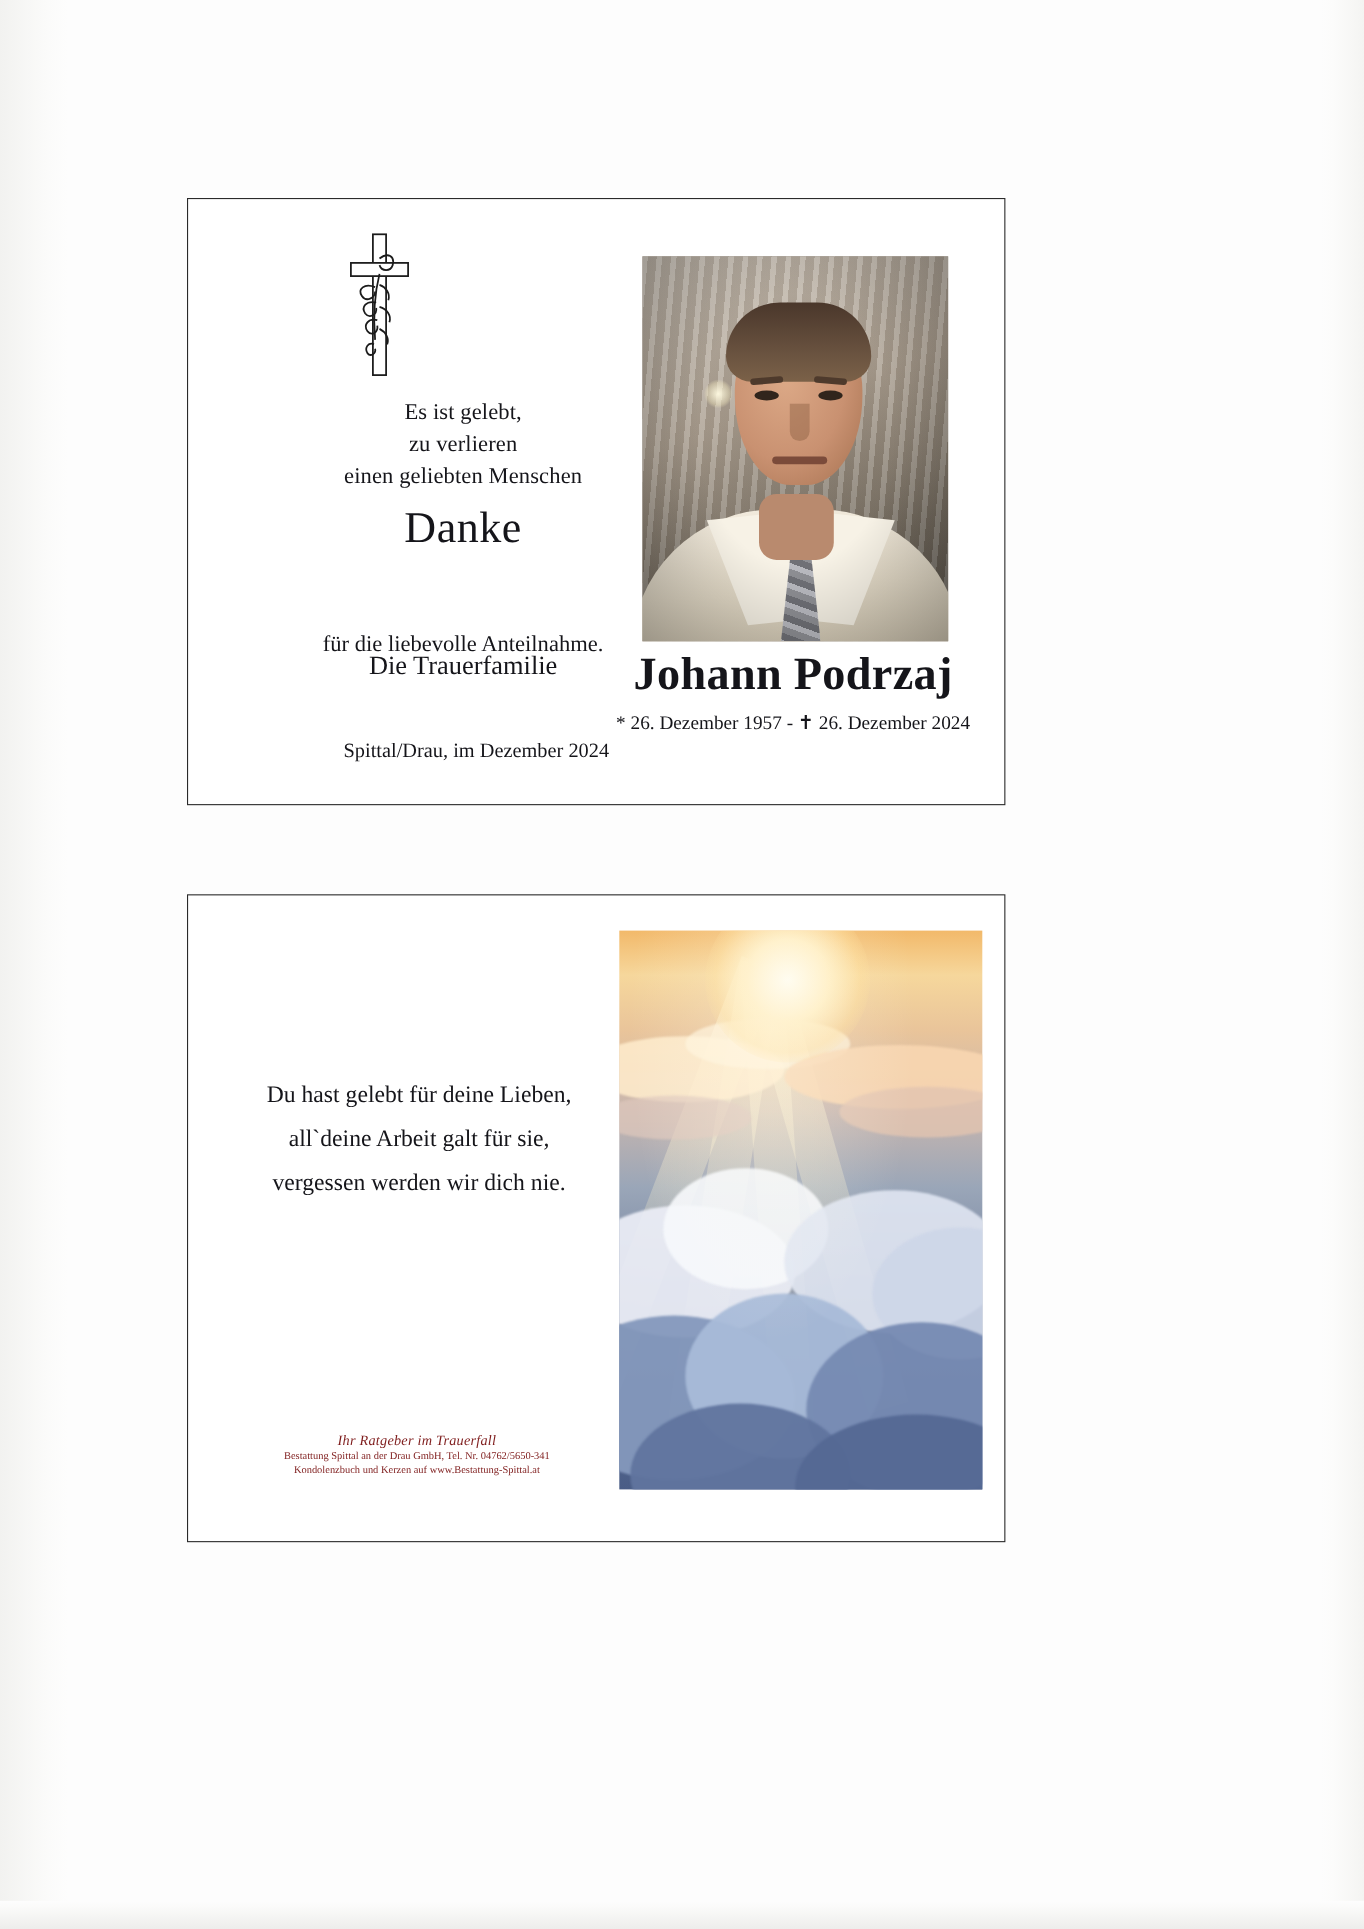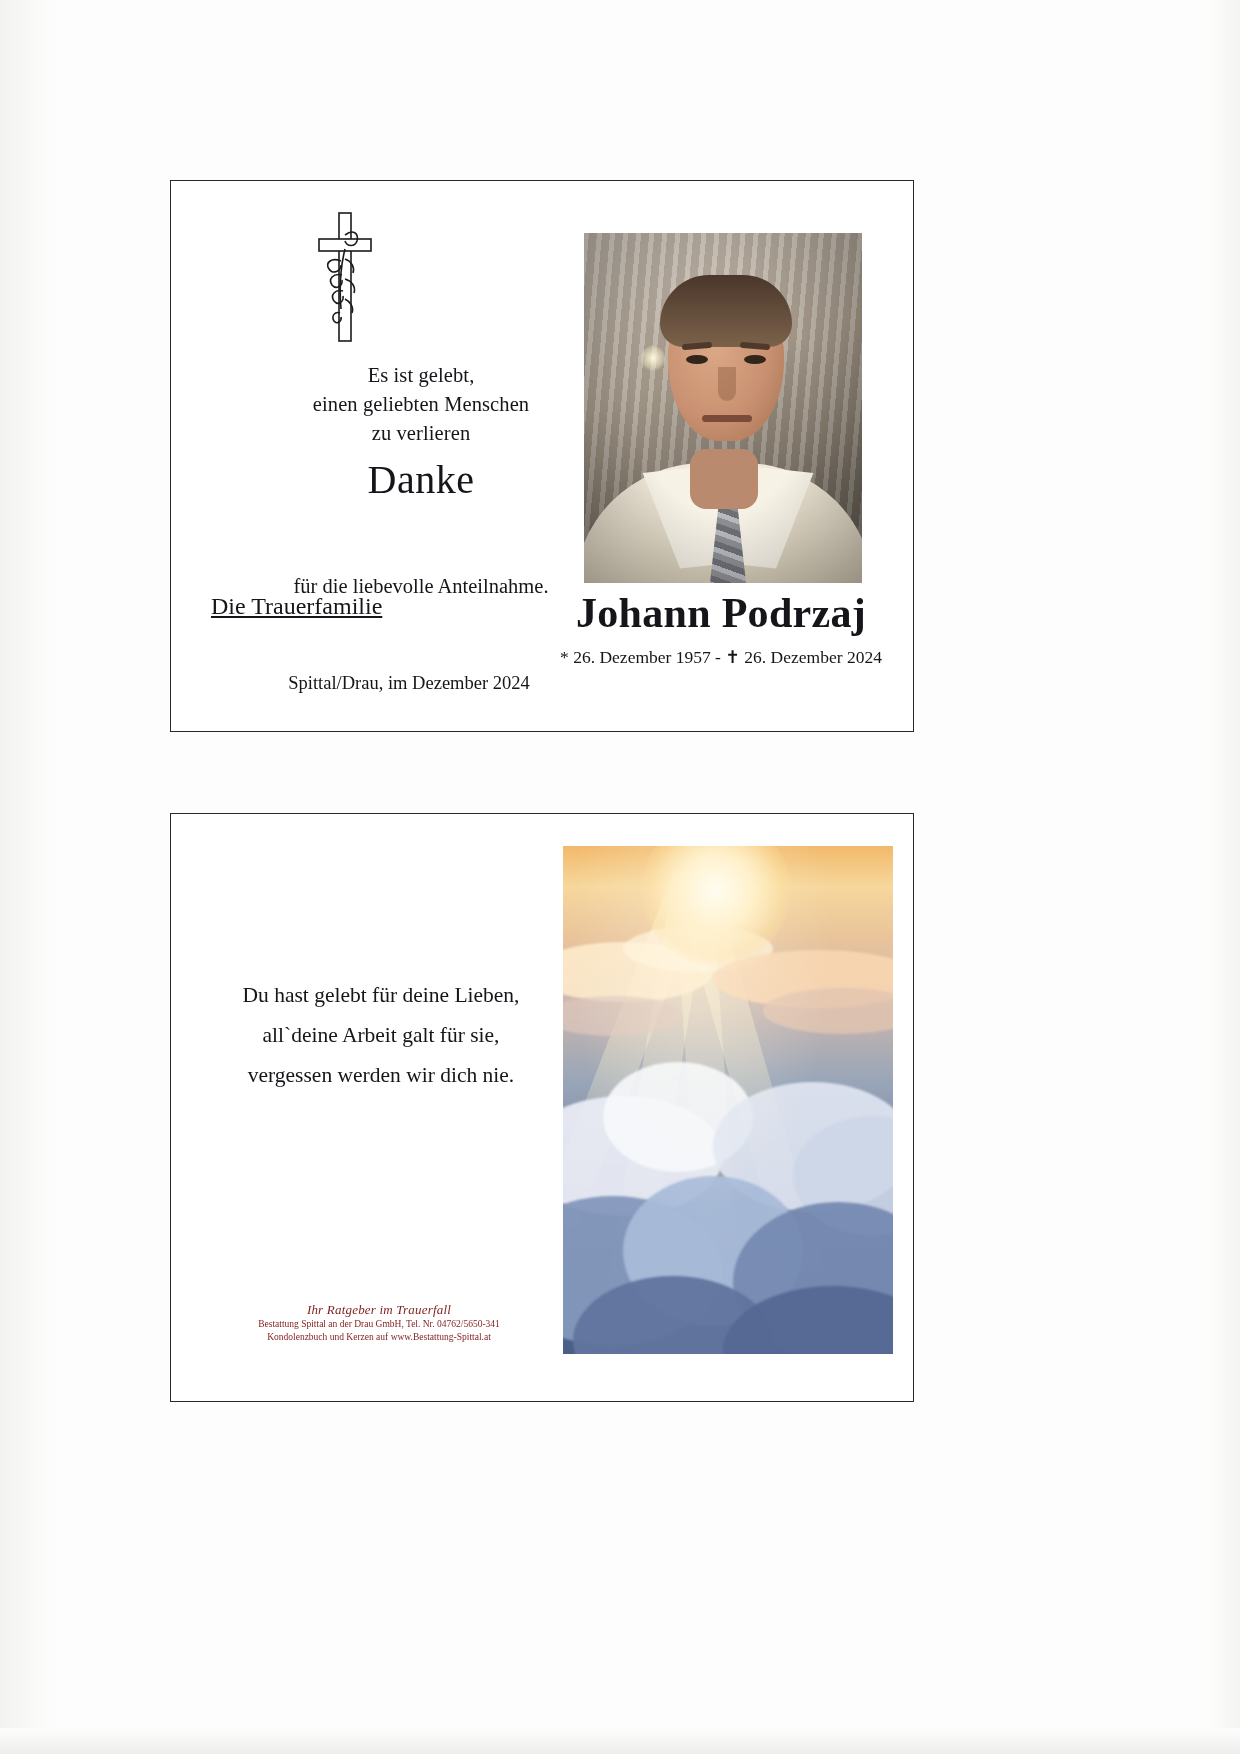--- a/index.html
+++ b/index.html
@@ -96,26 +96,26 @@
     width: 460px;
     text-align: center;
     font-size: 20.5px;
     margin-top: 46px;
   }
   .trauerfamilie {
     position: absolute;
     left: 40px;
     top: 412px;
     width: 420px;
+    text-align: center;
     font-size: 24px;
-    text-decoration: underline;
   }
   .place-date {
     position: absolute;
-    left: 28px;
+    left: 52px;
     top: 492px;
     width: 420px;
     text-align: center;
     font-size: 18.5px;
   }
 
   
   .portrait {
     position: absolute;
     left: 413px;
@@ -359,22 +359,22 @@
         <path d="M44 50 C 50 52, 54 58, 52 64"></path>
         <path d="M44 70 C 51 72, 55 78, 53 84"></path>
         <path d="M44 90 C 50 93, 53 99, 51 104"></path>
         <path d="M39 104 C 34 102, 30 107, 33 112 C 36 116, 41 112, 40 108"></path>
       </g>
     </svg>
   </div>
 
   <div class="quote-top">
     <div>Es ist gelebt,</div>
+    <div>zu verlieren</div>
     <div>einen geliebten Menschen</div>
-    <div>zu verlieren</div>
   </div>
 
   <div class="danke">Danke</div>
   <div class="anteilnahme">für die liebevolle Anteilnahme.</div>
   <div class="trauerfamilie">Die Trauerfamilie</div>
   <div class="place-date">Spittal/Drau, im Dezember 2024</div>
 
   <div class="portrait">
     <div class="curtain"></div>
     <div class="glow"></div>

